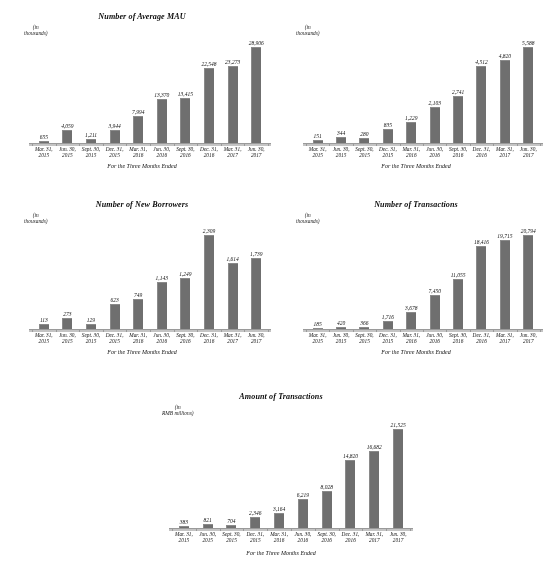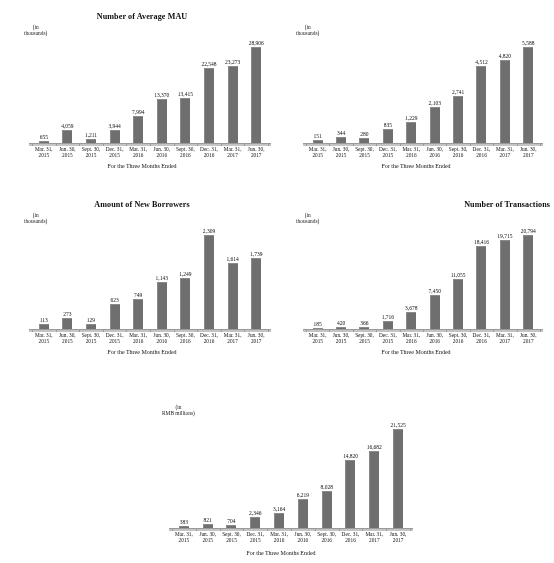--- a/index.html
+++ b/index.html
@@ -11,20 +11,21 @@
     width: 554px;
     height: 563px;
     position: relative;
     font-family: "Liberation Serif", "DejaVu Serif", serif;
     color: #111111;
     overflow: hidden;
   }
   .chart-panel {
     position: absolute;
     box-sizing: border-box;
+    font-style: italic;
   }
   .chart-title {
     text-align: center;
     font-weight: bold;
     font-size: 8.1px;
     letter-spacing: .1px;
     color: #0d0d0d;
     margin: 0;
     white-space: nowrap;
   }
@@ -348,21 +349,21 @@
         <div>2017</div>
       </div>
       <div class="xlabel" style="left: 210.6px; width: 23.4px;">
         <div>Jun. 30,</div>
         <div>2017</div>
       </div>
     </div>
     <div class="xaxis-caption" style="top: 155px;">For the Three Months Ended</div>
   </div>
 <div class="chart-panel" id="panel-2" style="left:6px; top:186px; width:272px; height:172px;">
-    <div class="chart-title" style="position: absolute; left: 0px; right: 0px; top: 14px;">Amount of New Borrowers</div>
+    <div class="chart-title" style="position: absolute; left: 0px; right: 0px; top: 14px;">Number of New Borrowers</div>
     <div class="unit-label" style="left: 18px; top: 26px;">
       <div>(in</div>
       <div>thousands)</div>
     </div>
     <div class="plot" style="top: 40px; height: 103px; left: 26px; width: 236px;">
       <div class="bar-slot" style="left: 0px; width: 23.6px; height: 103px;">
         <div class="bar-value">113</div>
         <div style="width: 10px; height: 4.60026px;">
           <div class="bar-rect" style="height: 100%; background: rgb(111, 111, 111);"></div>
         </div>
@@ -473,21 +474,21 @@
         <div>2017</div>
       </div>
       <div class="xlabel" style="left: 212.4px; width: 23.6px;">
         <div>Jun. 30,</div>
         <div>2017</div>
       </div>
     </div>
     <div class="xaxis-caption" style="top: 163px;">For the Three Months Ended</div>
   </div>
 <div class="chart-panel" id="panel-3" style="left:282px; top:186px; width:268px; height:172px;">
-    <div class="chart-title" style="position: absolute; left: 0px; right: 0px; top: 14px; text-align: right;">Number of Transactions</div>
+    <div class="chart-title" style="position: absolute; left: 0px; right: 0px; top: 14px;">Number of Transactions</div>
     <div class="unit-label" style="left: 14px; top: 26px;">
       <div>(in</div>
       <div>thousands)</div>
     </div>
     <div class="plot" style="top: 40px; height: 103px; left: 24px; width: 234px;">
       <div class="bar-slot" style="left: 0px; width: 23.4px; height: 103px;">
         <div class="bar-value">185</div>
         <div style="width: 10px; height: 1.2px;">
           <div class="bar-rect" style="height: 100%; background: rgb(111, 111, 111);"></div>
         </div>
@@ -598,20 +599,21 @@
         <div>2017</div>
       </div>
       <div class="xlabel" style="left: 210.6px; width: 23.4px;">
         <div>Jun. 30,</div>
         <div>2017</div>
       </div>
     </div>
     <div class="xaxis-caption" style="top: 163px;">For the Three Months Ended</div>
   </div>
 <div class="chart-panel" id="panel-4" style="left:140px; top:378px; width:282px; height:180px;">
+    <div class="chart-title" style="position: absolute; left: 0px; right: 0px; top: 14px;">Amount of Transactions</div>
     <div class="unit-label" style="left: 22px; top: 26px;">
       <div>(in</div>
       <div>RMB millions)</div>
     </div>
     <div class="plot" style="top: 42px; height: 108px; left: 32px; width: 238px;">
       <div class="bar-slot" style="left: 0px; width: 23.8px; height: 108px;">
         <div class="bar-value">383</div>
         <div style="width: 10px; height: 1.76153px;">
           <div class="bar-rect" style="height: 100%; background: rgb(111, 111, 111);"></div>
         </div>

